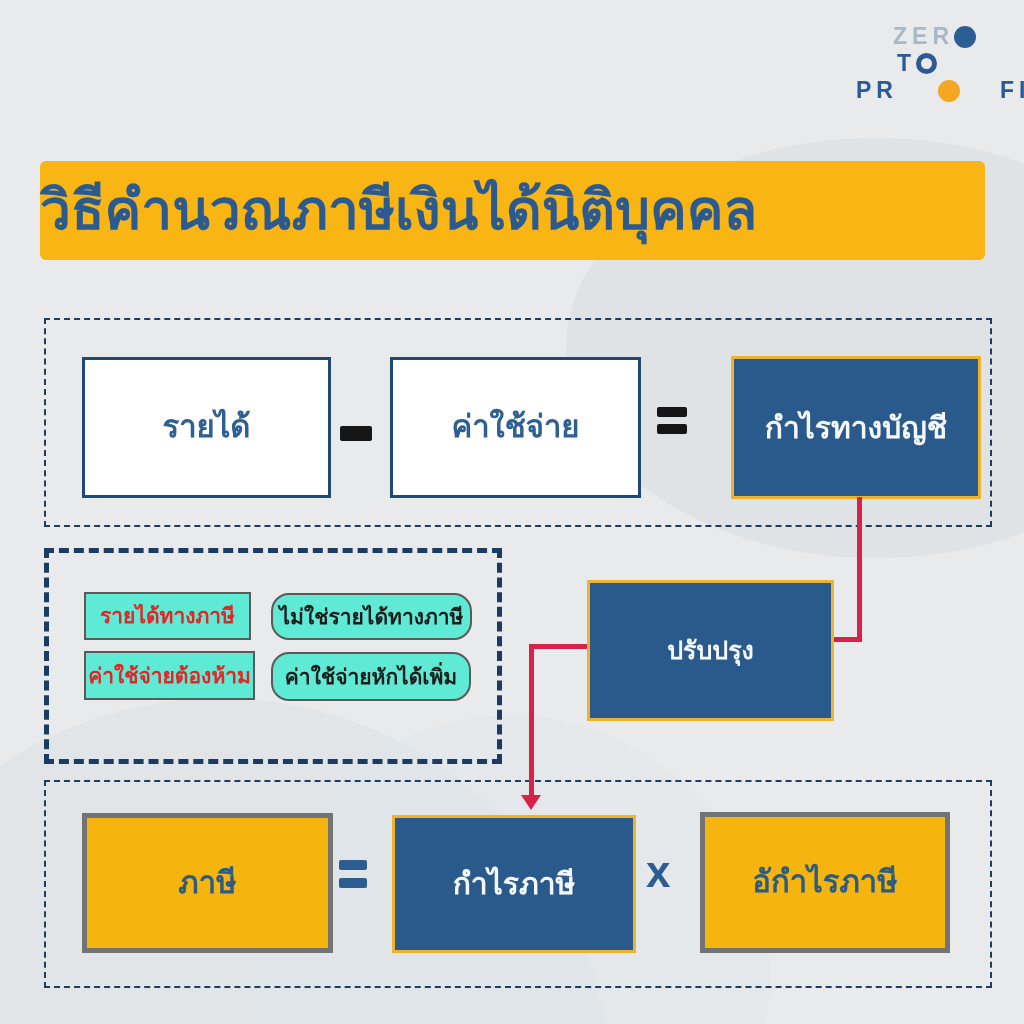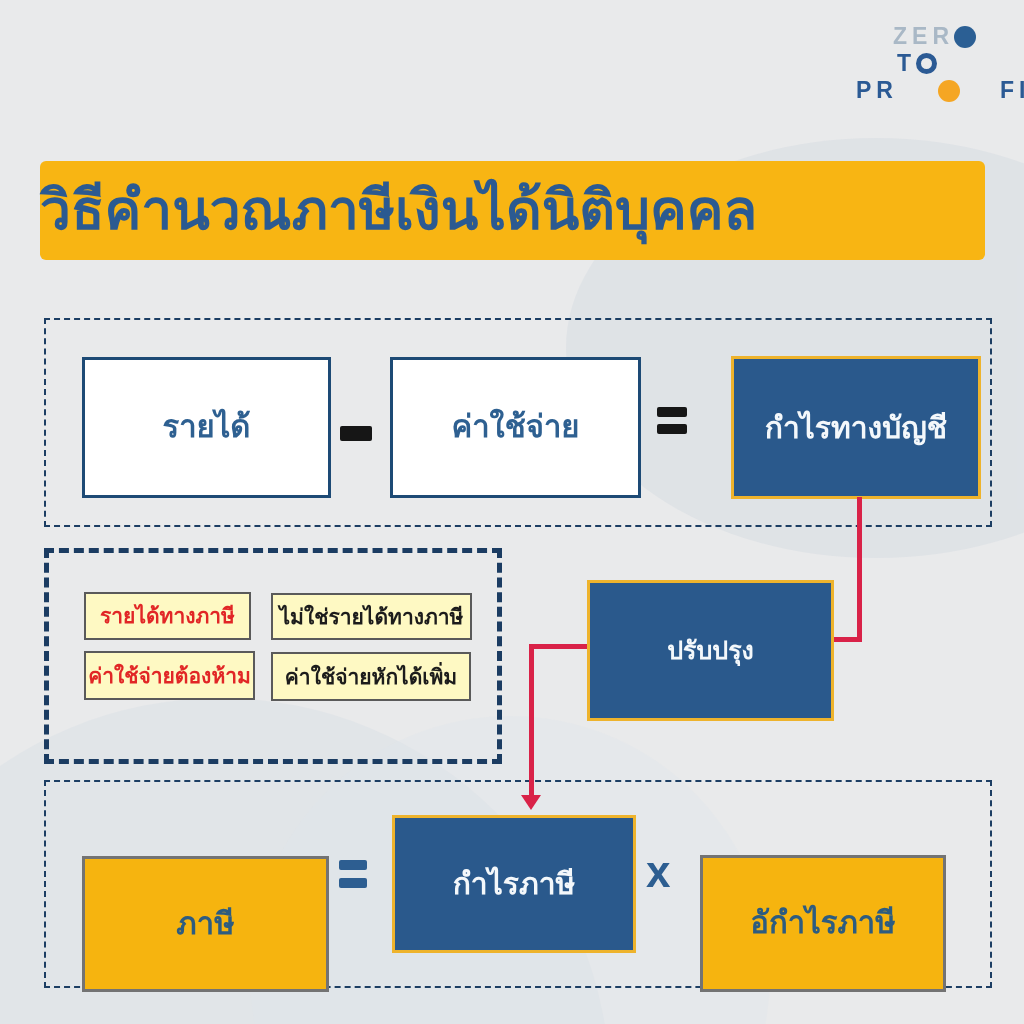--- a/index.html
+++ b/index.html
@@ -32,35 +32,35 @@
   .section { position:absolute; border:2px dashed #1c3e63; z-index:1; }
   #section-accounting { left:44px; top:318px; width:944px; height:205px; }
   #section-adjust-items { left:44px; top:548px; width:448px; height:206px; border-width:5px; border-color:#1b3c62; }
   #section-tax { left:44px; top:780px; width:944px; height:204px; }
 
   
   .box { position:absolute; display:flex; align-items:center; justify-content:center;
     text-align:center; line-height:1.25; }
   .white-box  { background:#ffffff; border:3px solid #1d4a75; color:#2e6091; font-size:31px; font-weight:700; }
   .blue-box   { background:#2a598c; border:3px solid #eeb32c; color:#f4f8fb; font-size:30px; font-weight:600; }
-  .yellow-box { background:#f6b40f; border:3px solid #737373; color:#2d5c80; font-size:31px; font-weight:700;margin-top:43px; }
+  .yellow-box { background:#f6b40f; border:5px solid #737373; color:#2d5c80; font-size:31px; font-weight:700; }
 
   
   .op { position:absolute; display:flex; flex-direction:column; align-items:center; justify-content:center; }
   .bar { border-radius:2px; }
   .bar.black { background:#161616; }
   .bar.blue  { background:#2d5e91; }
   .times-glyph { position:absolute; font-size:44px; font-weight:800; color:#2d5e91; line-height:1; }
 
   
-  .chip { position:absolute; background:#fef9c3; border:2px solid #5a5a5a;
+  .chip { position:absolute; background:#5eead4; border:2px solid #5a5a5a;
     display:flex; align-items:center; justify-content:center; font-size:21px; font-weight:600;
     line-height:1.2; white-space:nowrap; }
   .chip.red  { color:#e12626; }
-  .chip.dark { color:#1c1c1c; }
+  .chip.dark { color:#1c1c1c;border-radius:18px; }
 
   
   .red-line { position:absolute; background:#d92248; z-index:2; }
   #conn1-v { left:857px; top:497px; width:5px; height:145px; }
   #conn1-h { left:832px; top:637px; width:30px; height:5px; }
   #conn2-h { left:529px; top:644px; width:60px; height:5px; }
   #conn2-v { left:529px; top:644px; width:5px; height:153px; }
   .arrow-down { position:absolute; width:0; height:0; z-index:2;
     border-left:10px solid transparent; border-right:10px solid transparent; border-top:15px solid #d92248; }
   #conn2-arrow { left:521px; top:795px; }

